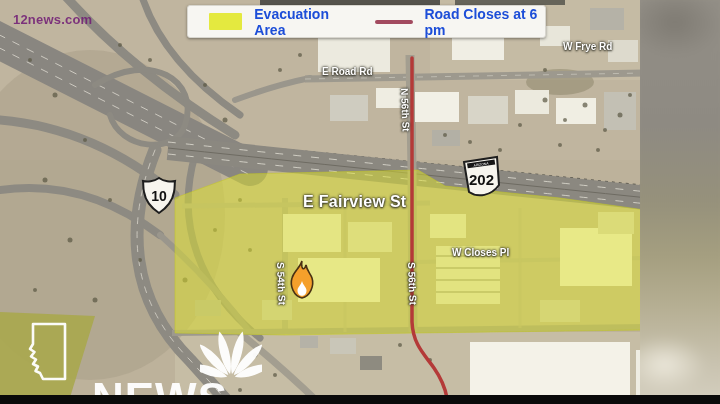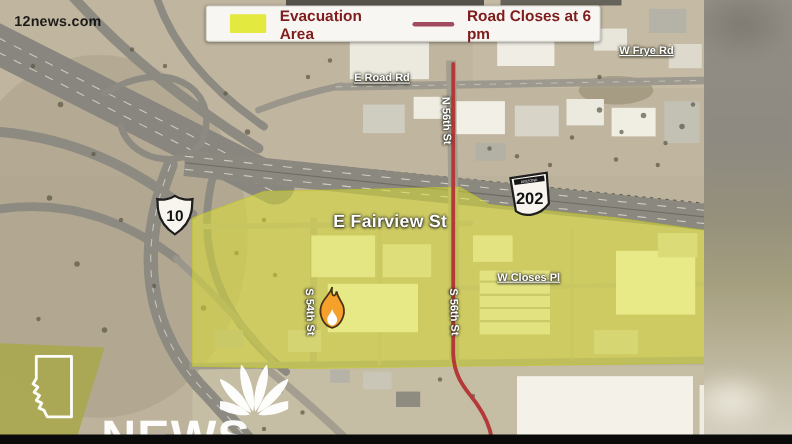--- a/index.html
+++ b/index.html
@@ -3,36 +3,36 @@
 <meta charset="utf-8">
 <style>
   html,body{margin:0;padding:0;background:#000;}
   #frame{position:relative;width:720px;height:404px;overflow:hidden;
          font-family:"Liberation Sans",sans-serif;background:#bdb29b;}
   #frame svg{display:block;}
   .abs{position:absolute;}
 
   
   .watermark{position:absolute;left:13px;top:12px;font-size:13px;font-weight:bold;
-             color:#000000;opacity:.85;letter-spacing:.2px;}
+             color:#701a75;opacity:.85;letter-spacing:.2px;}
 
   
   .legend{position:absolute;left:187px;top:5px;width:357px;height:31px;
           background:#f7f6f2;border:1px solid #d8d6cf;border-radius:3px;
           box-shadow:0 1px 3px rgba(0,0,0,.4);display:flex;align-items:center;
-          font-size:14px;font-weight:bold;color:#7f1d1d;}
+          font-size:14px;font-weight:bold;color:#1d4ed8;}
   .legend .swatch{width:38px;height:17px;margin-left:21px;border-radius:1px;}
   .legend .lbl1{margin-left:12px;}
   .legend .line{width:44px;height:4px;border-radius:2px;margin-left:25px;}
   .legend .lbl2{margin-left:11px;}
 
   
   .street-label{position:absolute;color:#fff;font-weight:bold;white-space:nowrap;
     text-shadow:0 0 3px rgba(45,45,35,.95),0 0 2px rgba(45,45,35,.9),0 1px 2px rgba(45,45,35,.8);}
-  .h10{font-size:10px;text-decoration:underline;} .h12{font-size:16px;letter-spacing:.3px;}
+  .h10{font-size:10px;} .h12{font-size:16px;letter-spacing:.3px;}
   .vert{font-size:10px;transform:rotate(88deg);transform-origin:0 0;}
 
   
   .logo{position:absolute;left:28px;top:320px;width:240px;height:70px;color:#fff;opacity:.96;}
   .logo .n12{position:absolute;left:12px;top:-8px;font-size:54px;font-weight:800;
              letter-spacing:-3px;text-shadow:0 0 2px rgba(0,0,0,.15);}
   .logo .news{position:absolute;left:64px;top:6px;font-size:44px;font-weight:700;letter-spacing:1px;margin-top:48px;}
   .blur-strip{position:absolute;left:640px;top:0;width:80px;height:404px;overflow:hidden;}
   .blur-strip .inner{position:absolute;left:-12px;top:-12px;right:-12px;bottom:-12px;
     filter:blur(6px);

